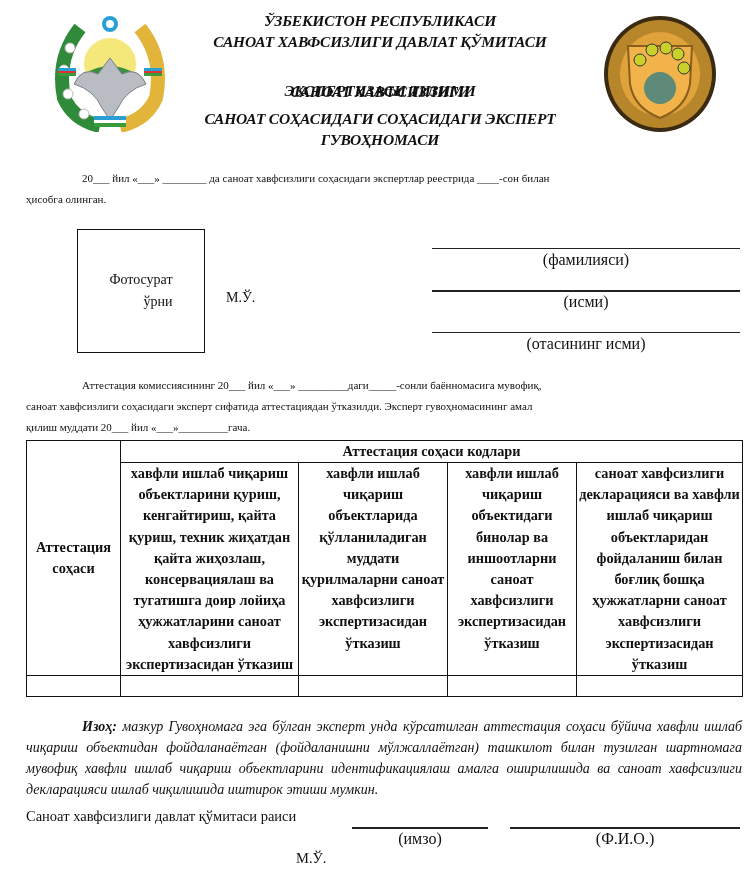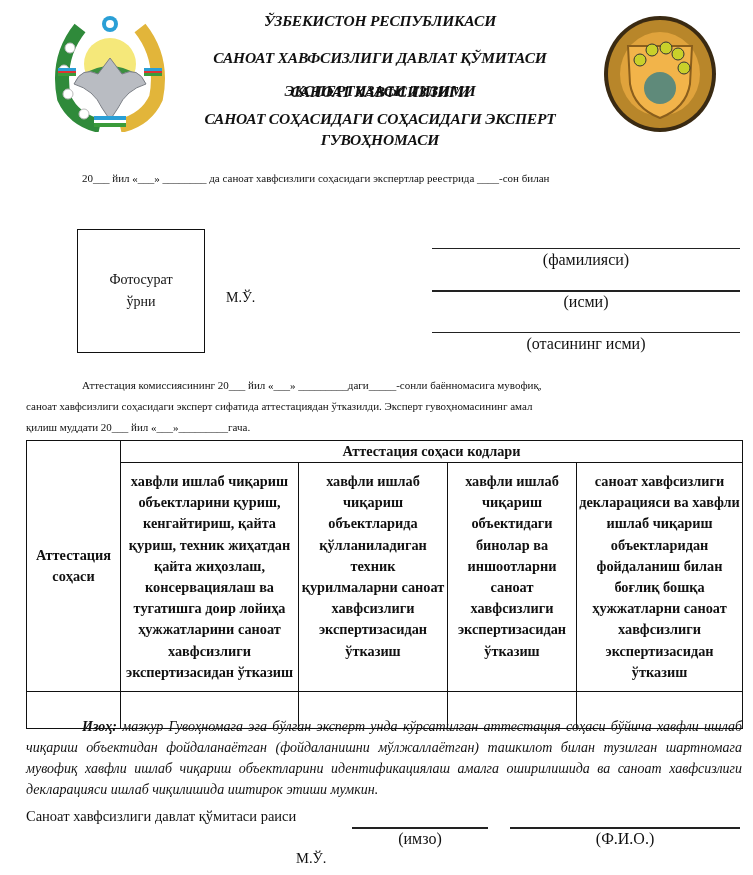--- a/index.html
+++ b/index.html
@@ -13,30 +13,30 @@
     font-weight: bold; font-size: 15.5px; line-height: 21px; letter-spacing: -0.2px; font-style: italic;
   }
   .para { position: absolute; font-size: 11px; line-height: 21px; }
   .para .ind { display: inline-block; width: 56px; }
   .line { position: absolute; border-top: 1px solid #222; height: 0; }
   .line.thick { border-top: 2px solid #222; }
   .caption { position: absolute; text-align: center; font-size: 16px; }
   .photo-box {
     position: absolute; left: 77px; top: 229px; width: 128px; height: 124px;
     border: 1.5px solid #111; box-sizing: border-box;
-    display: flex; align-items: center; justify-content: center; text-align: center;
+    display: flex; align-items: center; justify-content: center; text-align: right;
     font-size: 14px; line-height: 22px;
   }
   table.att {
     position: absolute; left: 26px; top: 440px; width: 716px;
     border-collapse: collapse; table-layout: fixed;
   }
   table.att td {
     border: 1.5px solid #111; font-weight: bold; text-align: center; vertical-align: top;
-    font-size: 14.3px; line-height: 21.2px; padding: 8px 2px;
+    font-size: 14.3px; line-height: 21.2px; padding: 0 2px;
   }
   table.att td.hdr-cell { vertical-align: middle; line-height: 19px; padding: 1px 0; }
   table.att td.side { vertical-align: middle; }
   table.att tr.data-row td { height: 20px; }
   .note { position: absolute; left: 26px; top: 716px; width: 716px; font-size: 14px; line-height: 21px; font-style: italic; text-align: justify; }
   .note b { font-style: italic; }
 </style>
 </head>
 <body>
 
@@ -81,28 +81,29 @@
     <circle cx="40" cy="48" r="6" fill="#c9d02a" stroke="#333"></circle>
     <circle cx="52" cy="38" r="6" fill="#c9d02a" stroke="#333"></circle>
     <circle cx="66" cy="36" r="6" fill="#c9d02a" stroke="#333"></circle>
     <circle cx="78" cy="42" r="6" fill="#c9d02a" stroke="#333"></circle>
     <circle cx="84" cy="56" r="6" fill="#c9d02a" stroke="#333"></circle>
     <ellipse cx="60" cy="76" rx="16" ry="16" fill="#5f8a7a"></ellipse>
   </svg>
 </div>
 
 <div class="hdr" style="top:10px;">ЎЗБЕКИСТОН РЕСПУБЛИКАСИ</div>
-<div class="hdr" style="top:31px;margin-top:16px;">САНОАТ ХАВФСИЗЛИГИ ДАВЛАТ ҚЎМИТАСИ</div>
+<div class="hdr" style="top:31px;">САНОАТ ХАВФСИЗЛИГИ ДАВЛАТ ҚЎМИТАСИ</div>
 <div class="hdr" style="top:59px;margin-top:22px;">САНОАТ ХАВФСИЗЛИГИ</div>
 <div class="hdr" style="top:80px;">ЭКСПЕРТИЗАСИ ТИЗИМИ</div>
 <div class="hdr" style="top:108px;">САНОАТ СОҲАСИДАГИ СОҲАСИДАГИ ЭКСПЕРТ</div>
 <div class="hdr" style="top:129px;">ГУВОҲНОМАСИ</div>
 
 <div class="para" style="left:26px;top:168px;width:716px;">
   <div style="white-space:nowrap;"><span class="ind"></span><span>20___ йил «___» ________ да саноат хавфсизлиги соҳасидаги экспертлар реестрида ____-сон билан</span></div>
+  <div>ҳисобга олинган.</div>
 </div>
 
 <div class="photo-box">
   <div>
     <div>Фотосурат</div>
     <div>ўрни</div>
   </div>
 </div>
 <div class="abs" style="left:226px;top:290px;font-size:14px;">М.Ў.</div>
 
@@ -127,21 +128,21 @@
       <col style="width:129px">
       <col style="width:166px">
   </colgroup>
   <tbody>
       <tr>
     <td class="side" rowspan="2">Аттестация соҳаси</td>
     <td class="hdr-cell" colspan="4">Аттестация соҳаси кодлари</td>
   </tr>
   <tr>
     <td>хавфли ишлаб чиқариш объектларини қуриш, кенгайтириш, қайта қуриш, техник жиҳатдан қайта жиҳозлаш, консервациялаш ва тугатишга доир лойиҳа ҳужжатларини саноат хавфсизлиги экспертизасидан ўтказиш</td>
-    <td>хавфли ишлаб чиқариш объектларида қўлланиладиган техник қурилмаларни саноат хавфсизлиги экспертизасидан ўтказиш</td>
+    <td>хавфли ишлаб чиқариш объектларида қўлланиладиган муддати қурилмаларни саноат хавфсизлиги экспертизасидан ўтказиш</td>
     <td>хавфли ишлаб чиқариш объектидаги бинолар ва иншоотларни саноат хавфсизлиги экспертизасидан ўтказиш</td>
     <td>саноат хавфсизлиги декларацияси ва хавфли ишлаб чиқариш объектларидан фойдаланиш билан боғлиқ бошқа ҳужжатларни саноат хавфсизлиги экспертизасидан ўтказиш</td>
   </tr>
   <tr class="data-row">
     <td></td>
     <td></td>
     <td></td>
     <td></td>
     <td></td>
   </tr>

